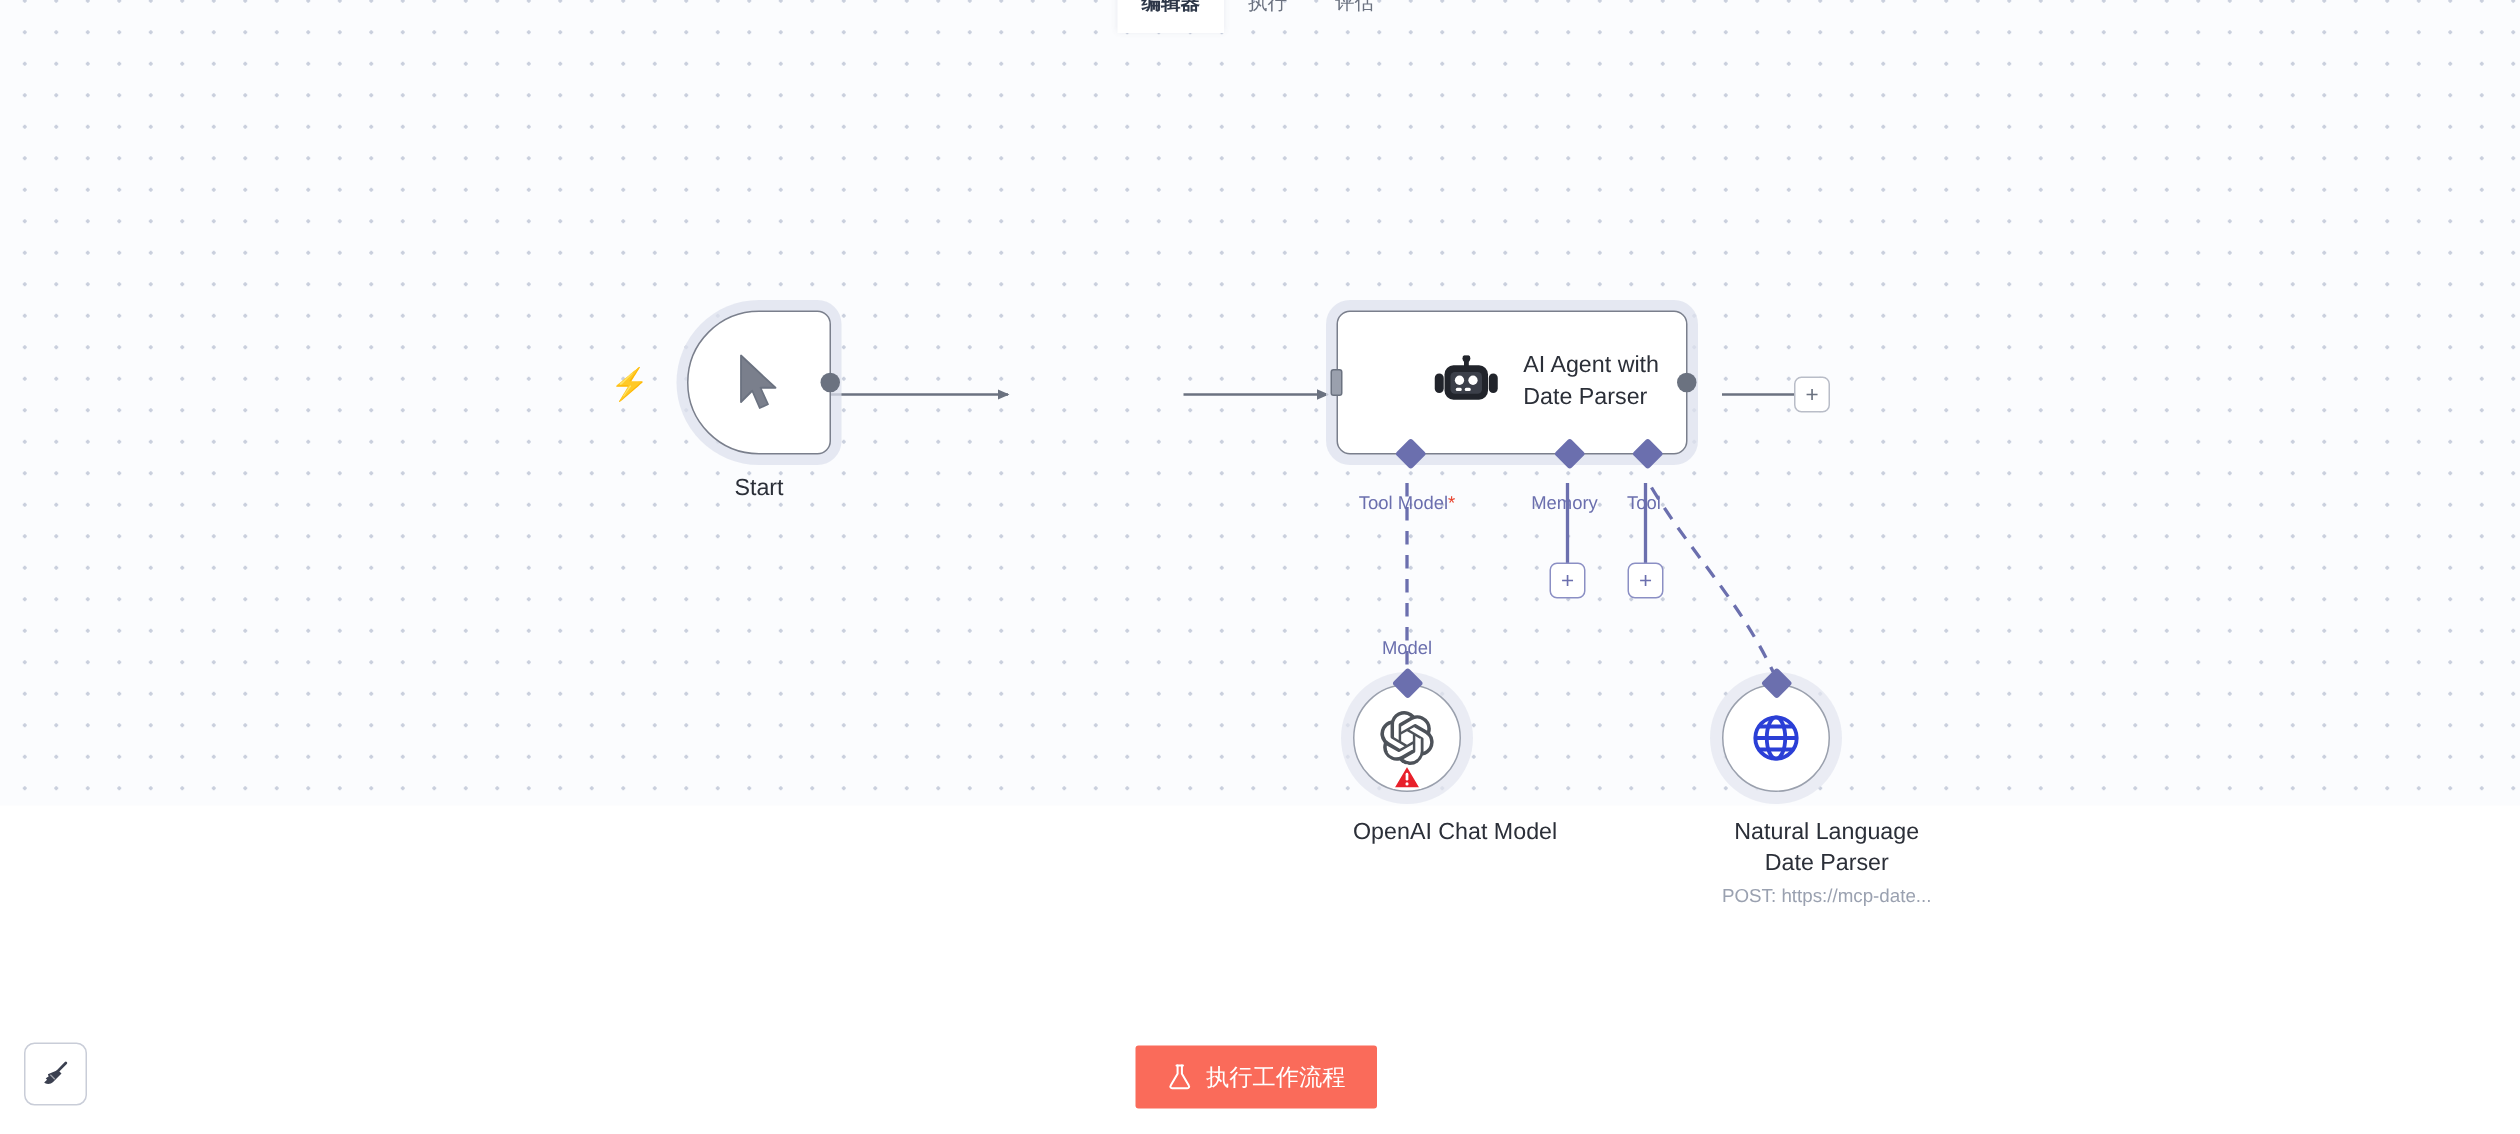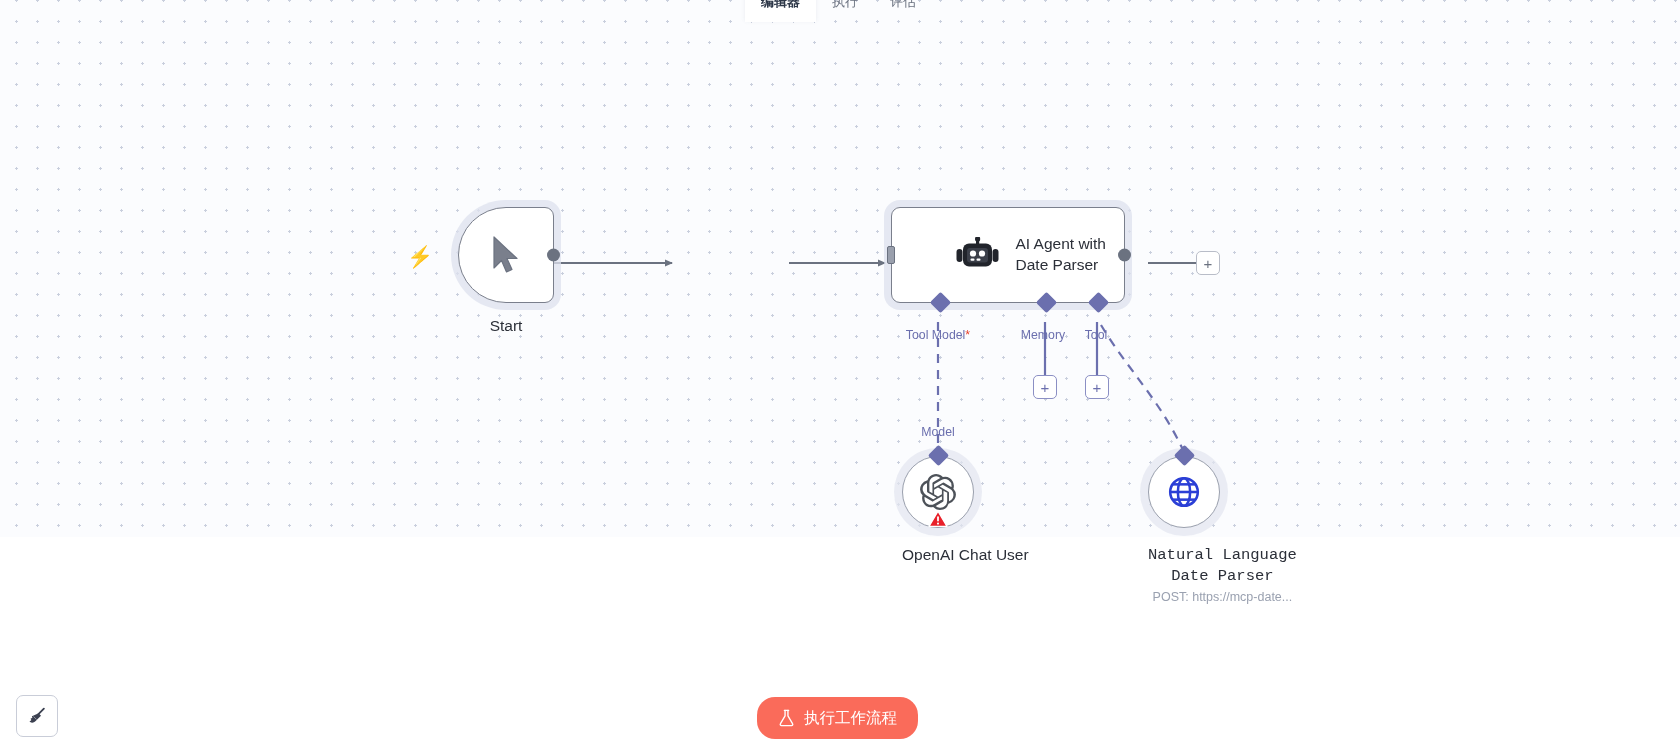--- a/index.html
+++ b/index.html
@@ -203,21 +203,21 @@
   
   #exec-btn {
     position: absolute;
     left: 757px;
     top: 697px;
     height: 42px;
     padding: 0 21px;
     background: #fa6b5a;
     color: #ffffff;
     border: none;
-    border-radius: 18px;
+    border-radius: 2px;
     font-size: 15.5px;
     font-family: "Liberation Sans", sans-serif;
     display: flex;
     align-items: center;
     gap: 9px;
     cursor: pointer;
     z-index: 30;
   }
   #tidy-btn {
     position: absolute;
@@ -324,35 +324,35 @@
         <path d="M22.28 9.82a5.99 5.99 0 0 0-.52-4.91 6.05 6.05 0 0 0-6.51-2.9A6.07 6.07 0 0 0 4.98 4.18a5.99 5.99 0 0 0-4 2.9 6.05 6.05 0 0 0 .75 7.1 5.98 5.98 0 0 0 .51 4.91 6.05 6.05 0 0 0 6.52 2.9A5.99 5.99 0 0 0 13.26 24a6.06 6.06 0 0 0 5.77-4.21 5.99 5.99 0 0 0 4-2.9 6.06 6.06 0 0 0-.75-7.07zm-9.02 12.6a4.48 4.48 0 0 1-2.88-1.04l.14-.08 4.78-2.76a.79.79 0 0 0 .39-.68v-6.74l2.02 1.17a.07.07 0 0 1 .4.06v5.58a4.5 4.5 0 0 1-4.49 4.49zM3.6 18.3a4.47 4.47 0 0 1-.54-3l.14.09 4.79 2.76a.78.78 0 0 0 .78 0l5.84-3.37v2.33a.08.08 0 0 1-.3.07l-4.84 2.79a4.5 4.5 0 0 1-6.14-1.64zM2.34 7.9a4.49 4.49 0 0 1 2.35-1.97V11.6a.77.77 0 0 0 .38.67l5.82 3.36-2.02 1.17a.08.08 0 0 1-.07 0L4 13.92a4.5 4.5 0 0 1-1.66-6.02zm16.6 3.86L13.1 8.38 15.12 7.2a.08.08 0 0 1 .07 0l4.84 2.79a4.49 4.49 0 0 1-.68 8.1v-5.67a.79.79 0 0 0-.4-.66zm2.01-3.02l-.14-.09-4.78-2.79a.78.78 0 0 0-.79 0L9.4 9.23V6.9a.07.07 0 0 1 .03-.06l4.84-2.8a4.49 4.49 0 0 1 6.67 4.65zM8.3 12.86l-2.02-1.16a.08.08 0 0 1-.04-.06V6.07a4.49 4.49 0 0 1 7.36-3.45l-.14.08L8.68 5.46a.79.79 0 0 0-.39.68zm1.1-2.37l2.6-1.5 2.6 1.5v3l-2.6 1.5-2.6-1.5z" fill="#4d5259"></path>
       </svg>
       <span class="warn-badge">
         <svg width="20" height="18" viewBox="0 0 20 18">
           <path d="M10 1.2 L19 16.4 L1 16.4 Z" fill="#e8202a" stroke="#ffffff" stroke-width="1.3" stroke-linejoin="round"></path>
           <rect x="9.1" y="6.2" width="1.8" height="5.2" rx="0.9" fill="#ffffff"></rect>
           <circle cx="10" cy="13.6" r="1.05" fill="#ffffff"></circle>
         </svg>
       </span>
     </div>
-    <div class="node-label" style="margin-top:17px;">OpenAI Chat User</div>
+    <div class="node-label" style="margin-top:17px;">OpenAI Chat Model</div>
   </div>
 
   <div class="node node-round" id="node-parser" style="left:1148px; top:456px;">
     <span class="diamond" style="left:29px; top:-8px; z-index:13;"></span>
     <div class="circle">
       <svg width="36" height="36" viewBox="0 0 24 24" fill="none" stroke="#2b3fd6" stroke-width="1.7">
         <circle cx="12" cy="12" r="9.2"></circle>
         <ellipse cx="12" cy="12" rx="4.1" ry="9.2"></ellipse>
         <line x1="2.8" y1="12" x2="21.2" y2="12"></line>
         <line x1="4.3" y1="6.9" x2="19.7" y2="6.9"></line>
         <line x1="4.3" y1="17.1" x2="19.7" y2="17.1"></line>
       </svg>
     </div>
-    <div class="node-label" style="margin-top:17px; white-space:pre-line;font-family:Liberation Mono, monospace;">Natural Language
+    <div class="node-label" style="margin-top:17px; white-space:pre-line;">Natural Language
 Date Parser</div>
     <div class="node-sublabel">POST: https://mcp-date...</div>
   </div>
 
   <button id="exec-btn">
     <svg width="17" height="18" viewBox="0 0 18 20" fill="none" stroke="#ffffff" stroke-width="1.5" stroke-linejoin="round" stroke-linecap="round">
       <path d="M6.6 1.5 L11.4 1.5"></path>
       <path d="M7.4 1.5 L7.4 7.6 L2.3 16.3 A1.3 1.3 0 0 0 3.4 18.4 L14.6 18.4 A1.3 1.3 0 0 0 15.7 16.3 L10.6 7.6 L10.6 1.5"></path>
     </svg>
     <span>执行工作流程</span>

